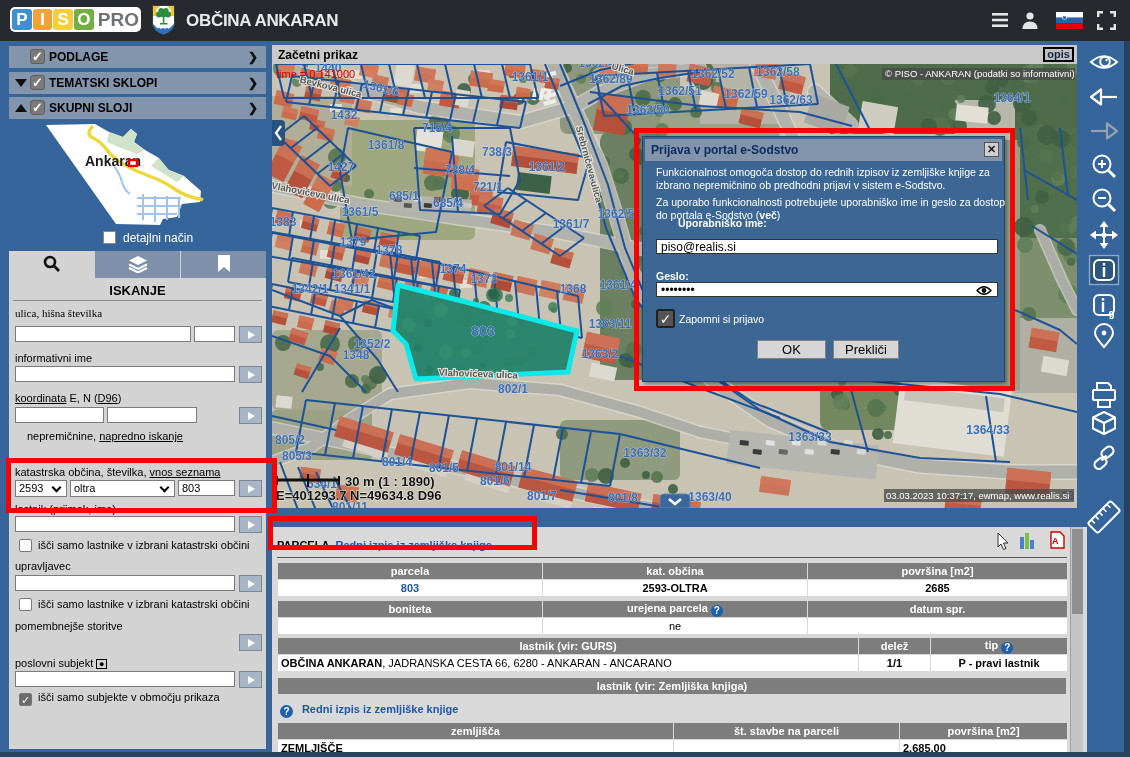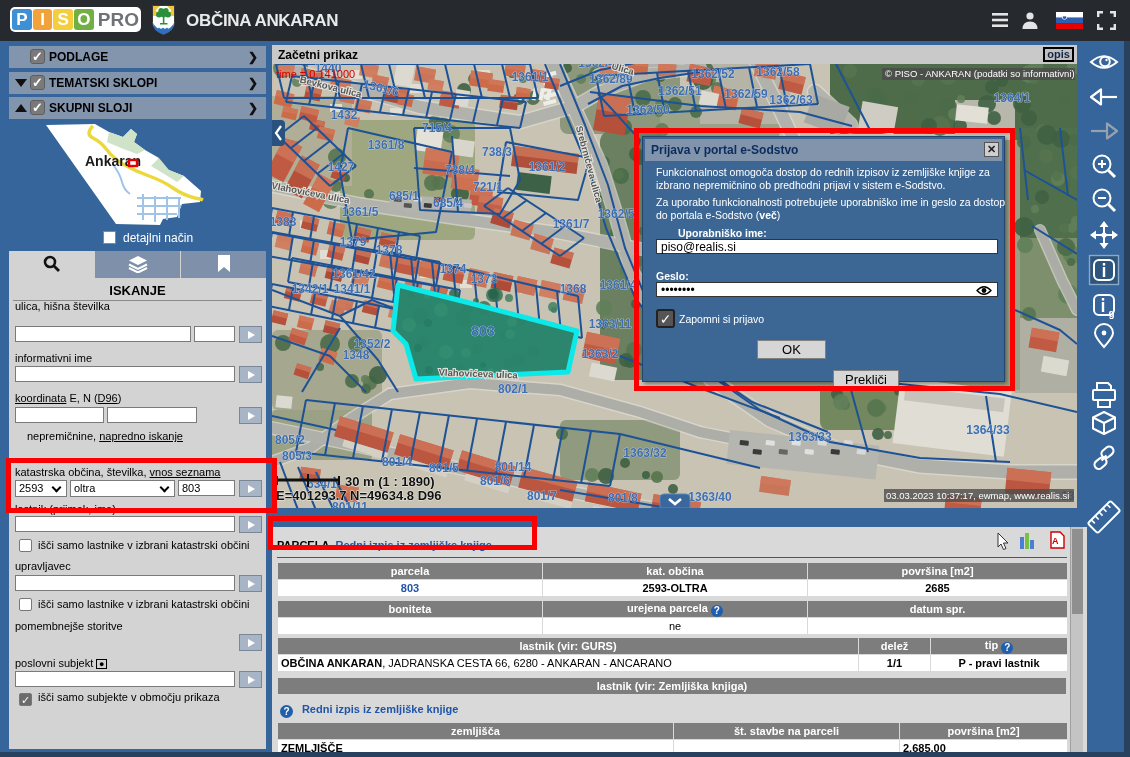--- a/index.html
+++ b/index.html
@@ -173,21 +173,21 @@
     </svg>
   </div>
   <div class="tab" style="left:172px; width:85px; background:#7e90aa;">
     <svg width="14" height="18" viewBox="0 0 14 18" style="margin:4px 0 0 36px;">
       <path d="M1 0 h12 v17 l-6 -5 -6 5 z" fill="#fff"></path>
     </svg>
   </div>
   <div id="isk">ISKANJE</div>
   <div id="iskhr"></div>
 
-  <div class="flabel" style="top:49px;">ulica, hišna številka</div>
+  <div class="flabel" style="top:56px;font-family:Liberation Serif, serif;">ulica, hišna številka</div>
   <div class="finput" style="top:75px; left:6px;  width:176px;"></div>
   <div class="finput" style="top:75px; left:185px; width:41px;"></div>
   <div class="fbtn" style="top:75px; left:230px;"></div>
 
   <div class="flabel" style="top:101px;">informativni ime</div>
   <div class="finput" style="top:115px; left:6px; width:220px;"></div>
   <div class="fbtn" style="top:115px; left:230px;"></div>
 
   <div class="flabel" style="top:141px;"><u>koordinata</u> E, N (<u>D96</u>)</div>
   <div class="finput" style="top:156px; left:6px;  width:89px;"></div>
@@ -1333,33 +1333,33 @@
     </table>
   <div id="botscroll">
       <div id="botthumb"></div>
     </div>
 </div>
 
 <div id="modal">
   <div id="mtitle">Prijava v portal e-Sodstvo<div id="mclose">✕</div></div>
   <div class="mtext" style="top:29px;">Funkcionalnost omogoča dostop do rednih izpisov iz zemljiške knjige za<br>izbrano nepremičnino ob predhodni prijavi v sistem e-Sodstvo.</div>
   <div class="mtext" style="top:59px;">Za uporabo funkcionalnosti potrebujete uporabniško ime in geslo za dostop<br>do portala e-Sodstvo (<b>več</b>)</div>
-  <div class="mtext" style="top:90px; font-weight:bold;padding-left:22px;">Uporabniško ime:</div>
+  <div class="mtext" style="top:80px; font-weight:bold;padding-left:22px;">Uporabniško ime:</div>
   <div class="minput" style="top:102px;">piso@realis.si</div>
   <div class="mtext" style="top:133px; font-weight:bold;">Geslo:</div>
   <div class="minput" style="top:145px;">••••••••
     <svg style="position:absolute; right:5px; top:2px;" width="16" height="11" viewBox="0 0 16 11">
       <path d="M1 5.5 Q8 -2 15 5.5 Q8 13 1 5.5 z" fill="none" stroke="#000" stroke-width="1.3"></path>
       <circle cx="8" cy="5.5" r="2.4" fill="#000"></circle>
     </svg>
   </div>
   <div style="position:absolute; left:13px; top:172px; width:19px; height:19px; background:#555; border:2px solid #222; border-radius:3px; color:#fff; text-align:center; line-height:17px; font-size:14px;">✓</div>
   <div class="mtext" style="top:176px; left:36px;">Zapomni si prijavo</div>
   <div class="mbtn" style="left:114px; top:203px; width:69px; line-height:18px;">OK</div>
-  <div class="mbtn" style="left:190px; top:203px; width:66px; line-height:18px;margin-top:30px;">Prekliči</div>
+  <div class="mbtn" style="left:190px; top:203px; width:66px; line-height:18px;">Prekliči</div>
 </div>
 
 <div class="redbox" style="left:6px;   top:458px; width:271px; height:55px;"></div>
 <div class="redbox" style="left:268px; top:516px; width:269px; height:34px;"></div>
 <div class="redbox" style="left:634px; top:128px; width:381px; height:263px;"></div>
 
 <div class="abs" style="left:1124px; top:41px; width:6px; height:716px; background:#27415e;"></div>
 <div class="abs" style="left:0; top:752px; width:1130px; height:5px; background:#27415e;"></div>
 
 </body></html>

